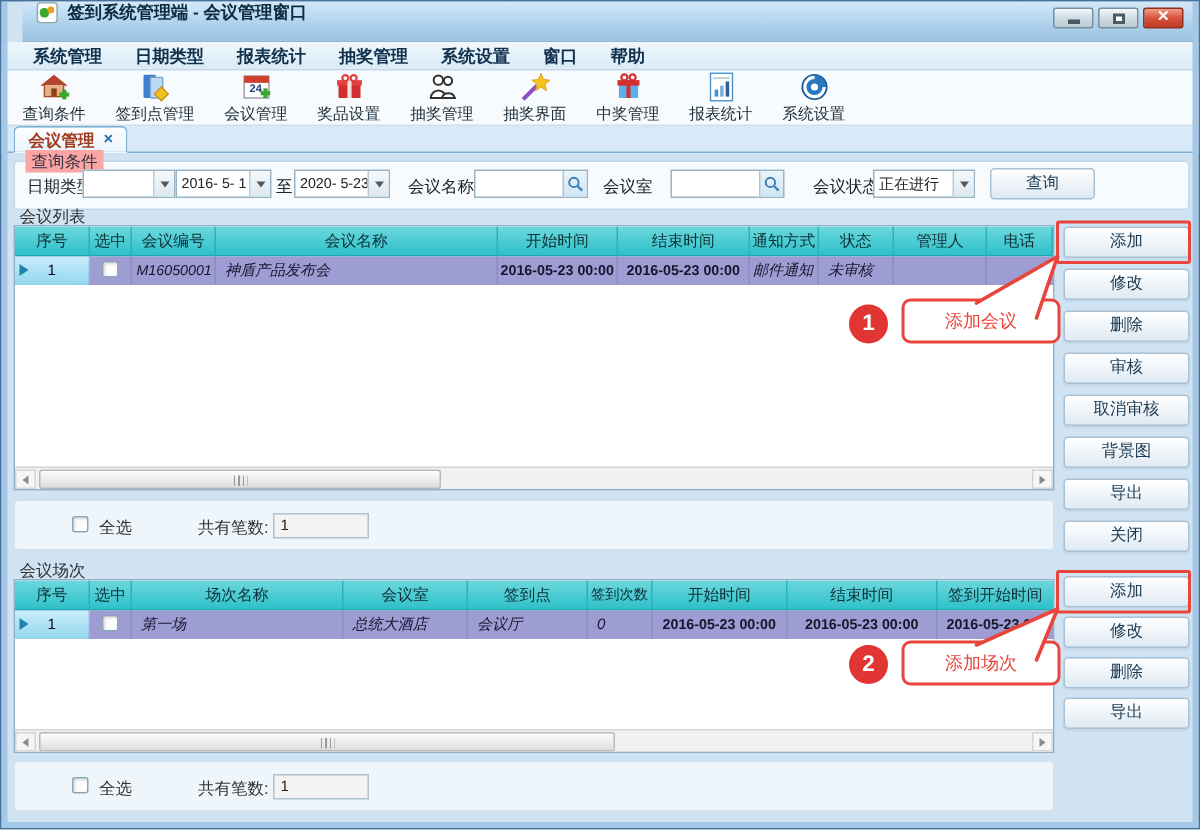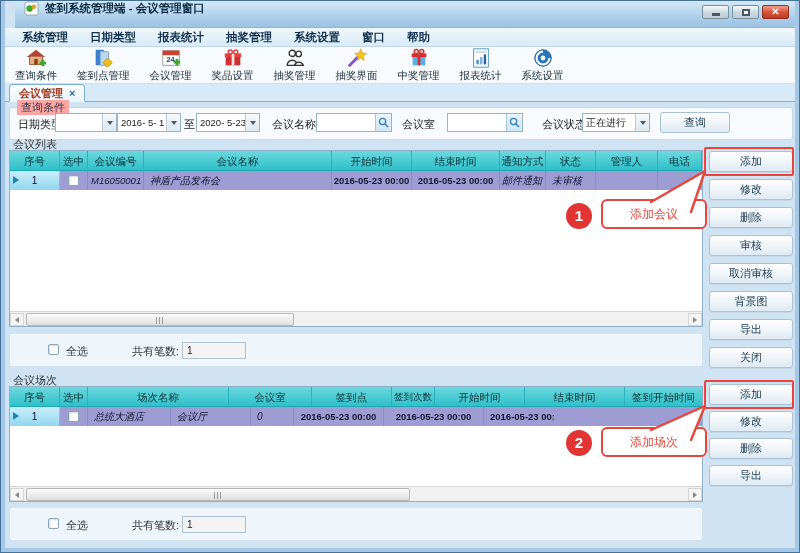--- a/index.html
+++ b/index.html
@@ -372,20 +372,21 @@
       <div class="gh" style="width:83px">会议室</div>
       <div class="gh" style="width:80px">签到点</div>
       <div class="gh" style="width:43px;font-size:9.5px">签到次数</div>
       <div class="gh" style="width:90px">开始时间</div>
       <div class="gh" style="width:100px">结束时间</div>
       <div class="gh" style="width:77px;border-right:none">签到开始时间</div>
     </div>
     <div class="grow">
       <div class="gc c-num" style="width:50px"><i class="rarrow"></i><span>1</span></div>
       <div class="gc ctr" style="width:28px"><span class="checkbox"></span></div>
+      <div class="gc lft" style="width:141px">第一场</div>
       <div class="gc lft" style="width:83px">总统大酒店</div>
       <div class="gc lft" style="width:80px">会议厅</div>
       <div class="gc lft" style="width:43px">0</div>
       <div class="gc ctr" style="width:90px;font-size:9.5px">2016-05-23 00:00</div>
       <div class="gc ctr" style="width:100px;font-size:9.5px">2016-05-23 00:00</div>
       <div class="gc ctr" style="width:77px;font-size:9.5px;border-right:none">2016-05-23 00:</div>
     </div>
     <div class="hscroll">
       <span class="harrow" style="left:0">
           <span class="tri-l"></span>

